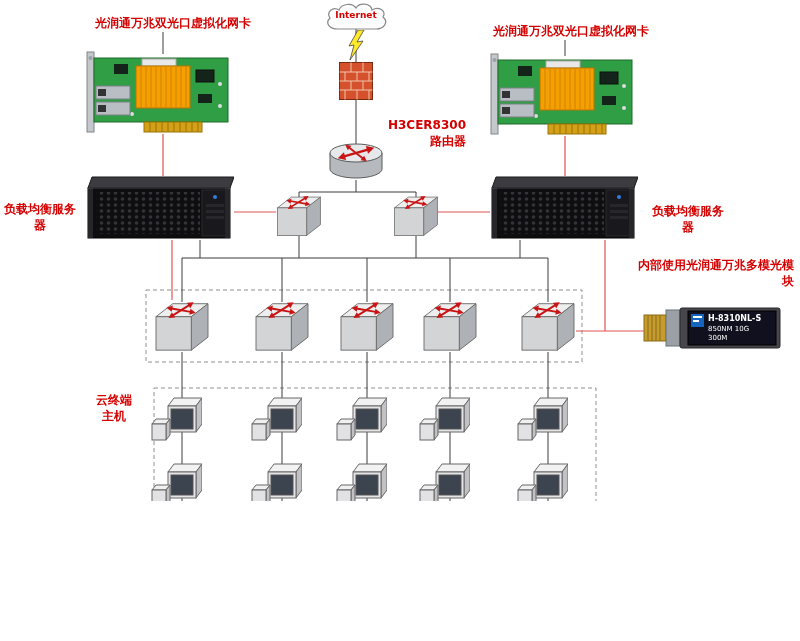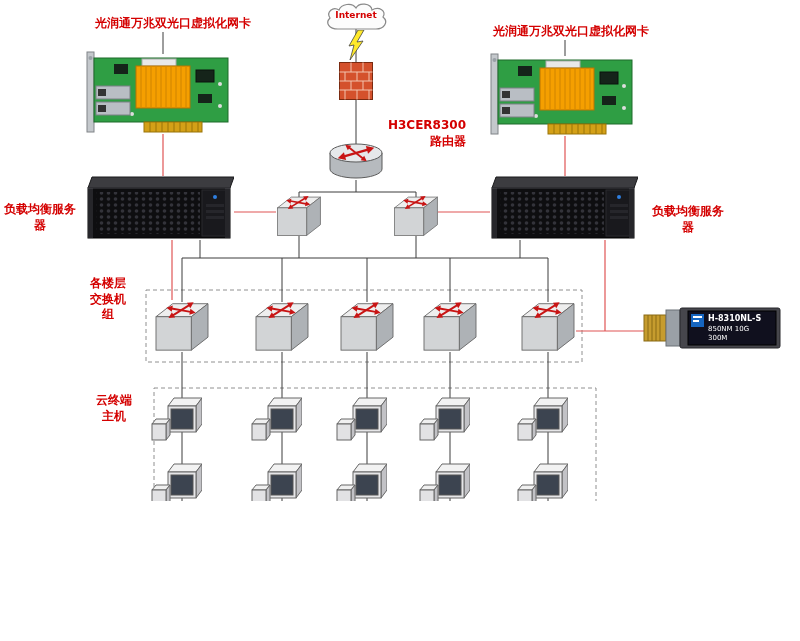--- a/index.html
+++ b/index.html
@@ -200,40 +200,40 @@
 
   <svg class="node" style="left:84px;top:172px" width="150" height="70">
       <use href="#sym-server"></use>
     </svg>
   <svg class="node" style="left:488px;top:172px" width="150" height="70">
       <use href="#sym-server"></use>
     </svg>
   <div class="lbl" style="left:2px;top:202px;width:76px">负载均衡服务器</div>
   <div class="lbl" style="left:650px;top:204px;width:76px">负载均衡服务器</div>
 
+  <div class="lbl lbl-left" style="left:630px;top:258px;width:164px">内部使用光润通万兆多模光模块</div>
   <svg class="node" style="left:642px;top:298px" width="140" height="56" viewBox="0 0 140 56">
     <rect x="2" y="17" width="22" height="26" fill="#c69c2e" stroke="#8a6a14"></rect>
     <g stroke="#8a6a14" stroke-width="1">
       <line x1="6" y1="17" x2="6" y2="43"></line>
         <line x1="10" y1="17" x2="10" y2="43"></line>
       <line x1="14" y1="17" x2="14" y2="43"></line>
         <line x1="18" y1="17" x2="18" y2="43"></line>
     </g>
     <rect x="24" y="12" width="14" height="36" fill="#9aa0a6" stroke="#6a7076"></rect>
     <rect x="38" y="10" width="100" height="40" rx="2" fill="#46464c" stroke="#26262a"></rect>
     <rect x="46" y="13" width="88" height="34" fill="#10101e" stroke="#000000"></rect>
     <rect x="49" y="16" width="13" height="13" fill="#1565c0"></rect>
     <rect x="51" y="18" width="9" height="2" fill="#ffffff"></rect>
     <rect x="51" y="22" width="6" height="2" fill="#ffffff"></rect>
     <text class="sfp-text" x="66" y="23" font-size="8" font-weight="bold">H-8310NL-S</text>
     <text class="sfp-text" x="66" y="33" font-size="7">850NM 10G</text>
     <text class="sfp-text" x="66" y="42" font-size="7">300M</text>
   </svg>
 
-  <div class="lbl" style="left:86px;top:276px;width:44px">各楼层交换机组</div>
   <svg class="node" style="left:154px;top:300px" width="56" height="52">
       <use href="#sym-switch"></use>
     </svg>
   <svg class="node" style="left:254px;top:300px" width="56" height="52">
       <use href="#sym-switch"></use>
     </svg>
   <svg class="node" style="left:339px;top:300px" width="56" height="52">
       <use href="#sym-switch"></use>
     </svg>
   <svg class="node" style="left:422px;top:300px" width="56" height="52">

